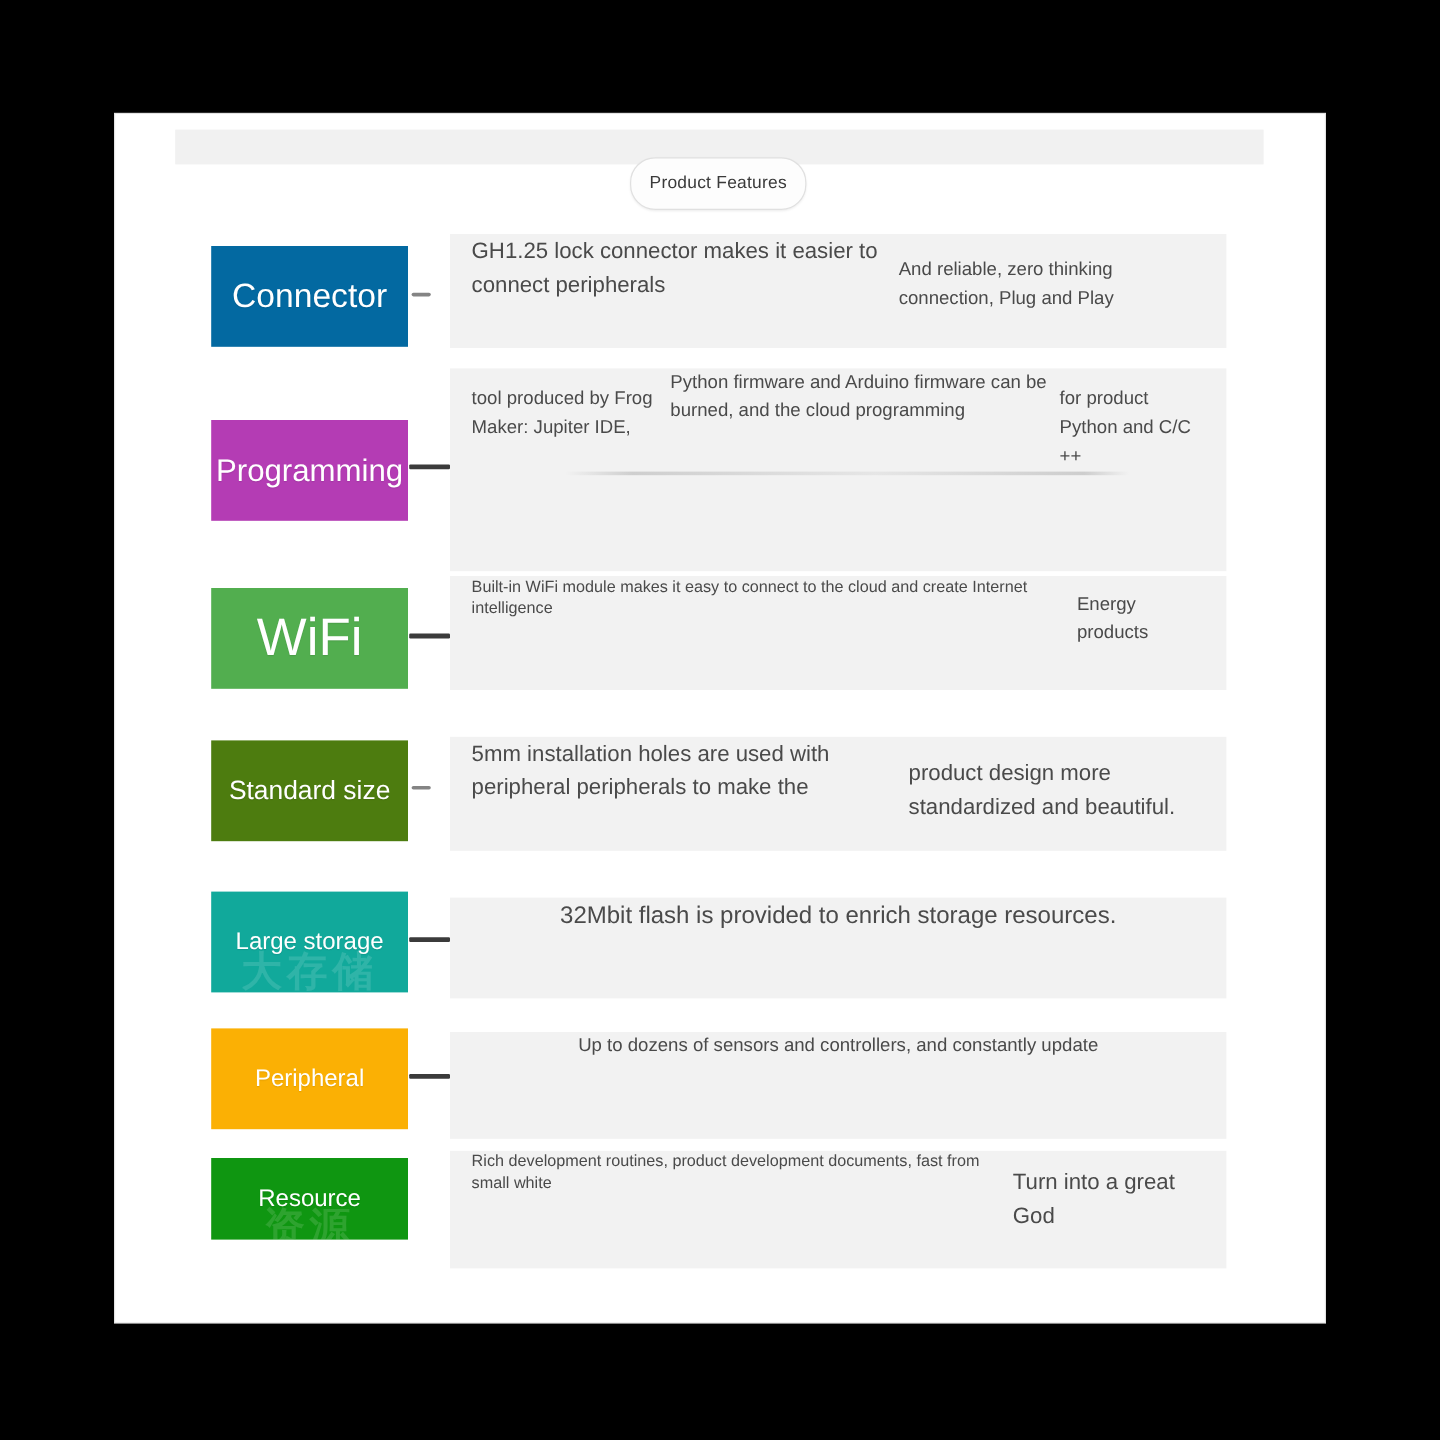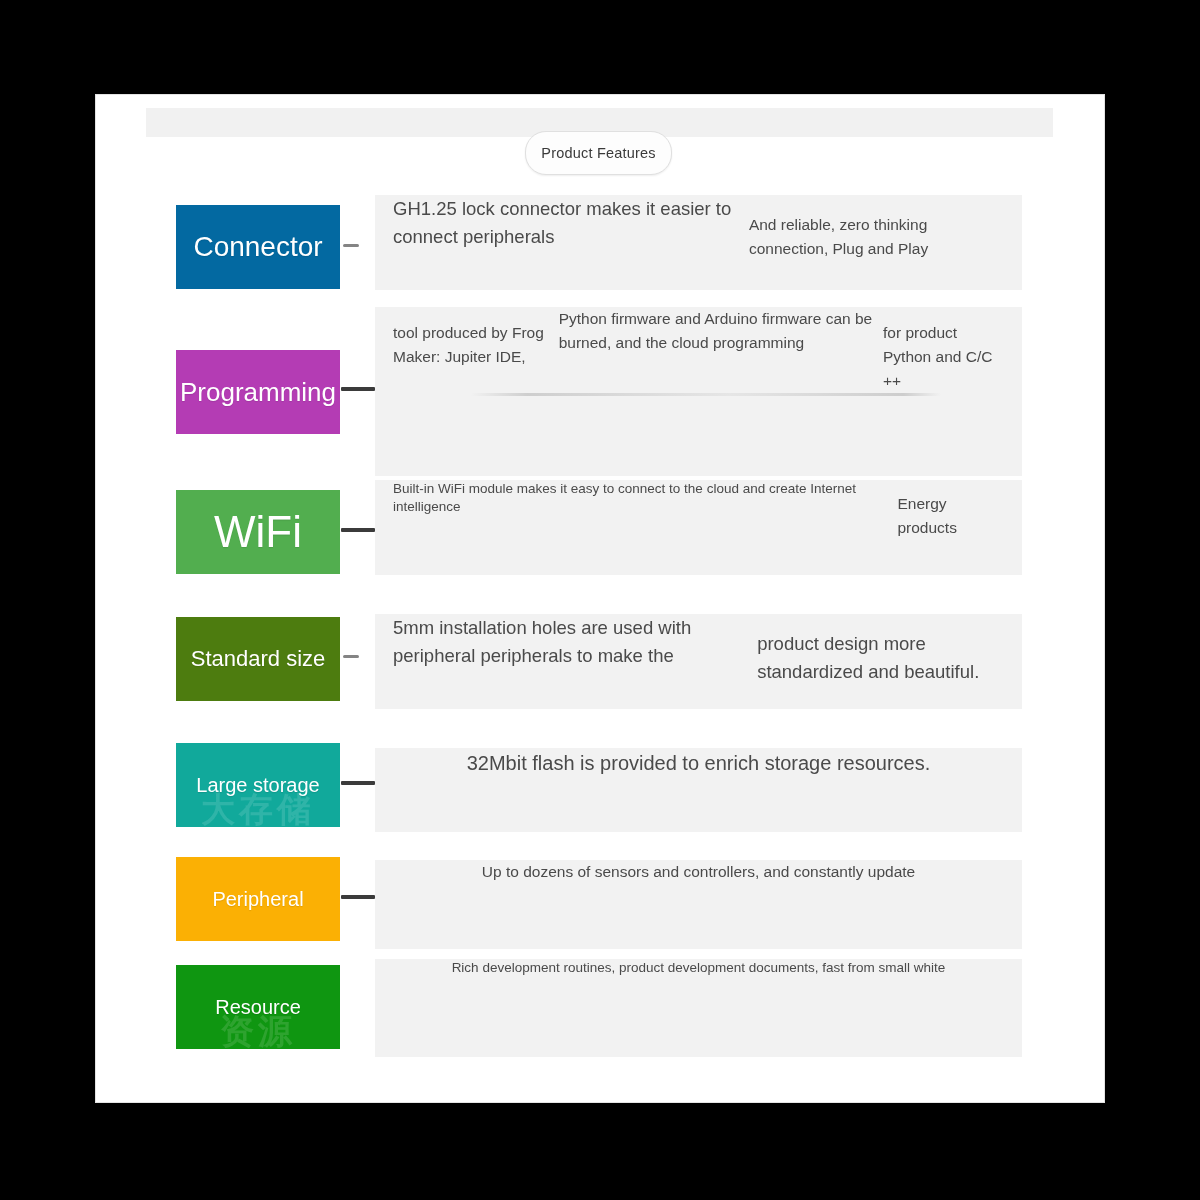--- a/index.html
+++ b/index.html
@@ -167,24 +167,25 @@
         <div class="row" style="top: 762px;">
           <div class="chip" style="top: 0px; height: 84px; background: rgb(251, 176, 4);">
             <span class="chip-label" style="font-size: 20px;">Peripheral</span>
           </div>
           <div class="connector" style="left: 245px; top: 38px; width: 34px;"></div>
           <div class="panel" style="top: 3px; height: 89px; justify-content: center;">
             <p class="t-md">Up to dozens of sensors and controllers, and constantly update</p>
           </div>
         </div>
         <div class="row" style="top: 870px;">
-          <div class="chip" style="top: 0px; height: 84px; background: rgb(15, 150, 17);">
+          <div class="chip" style="top: 0px; height: 68px; background: rgb(15, 150, 17);">
             <div class="ghost">资源</div>
             <span class="chip-label" style="font-size: 20px;">Resource</span>
           </div>
           <div class="panel" style="top: -6px; height: 98px;">
             <p class="t-sm">Rich development routines, product development documents, fast from small white</p>
+            <p class="t-lg gap-md">Turn into a great God</p>
           </div>
         </div>
       </div>
 
   </div>
 </div>
 
 </body></html>

